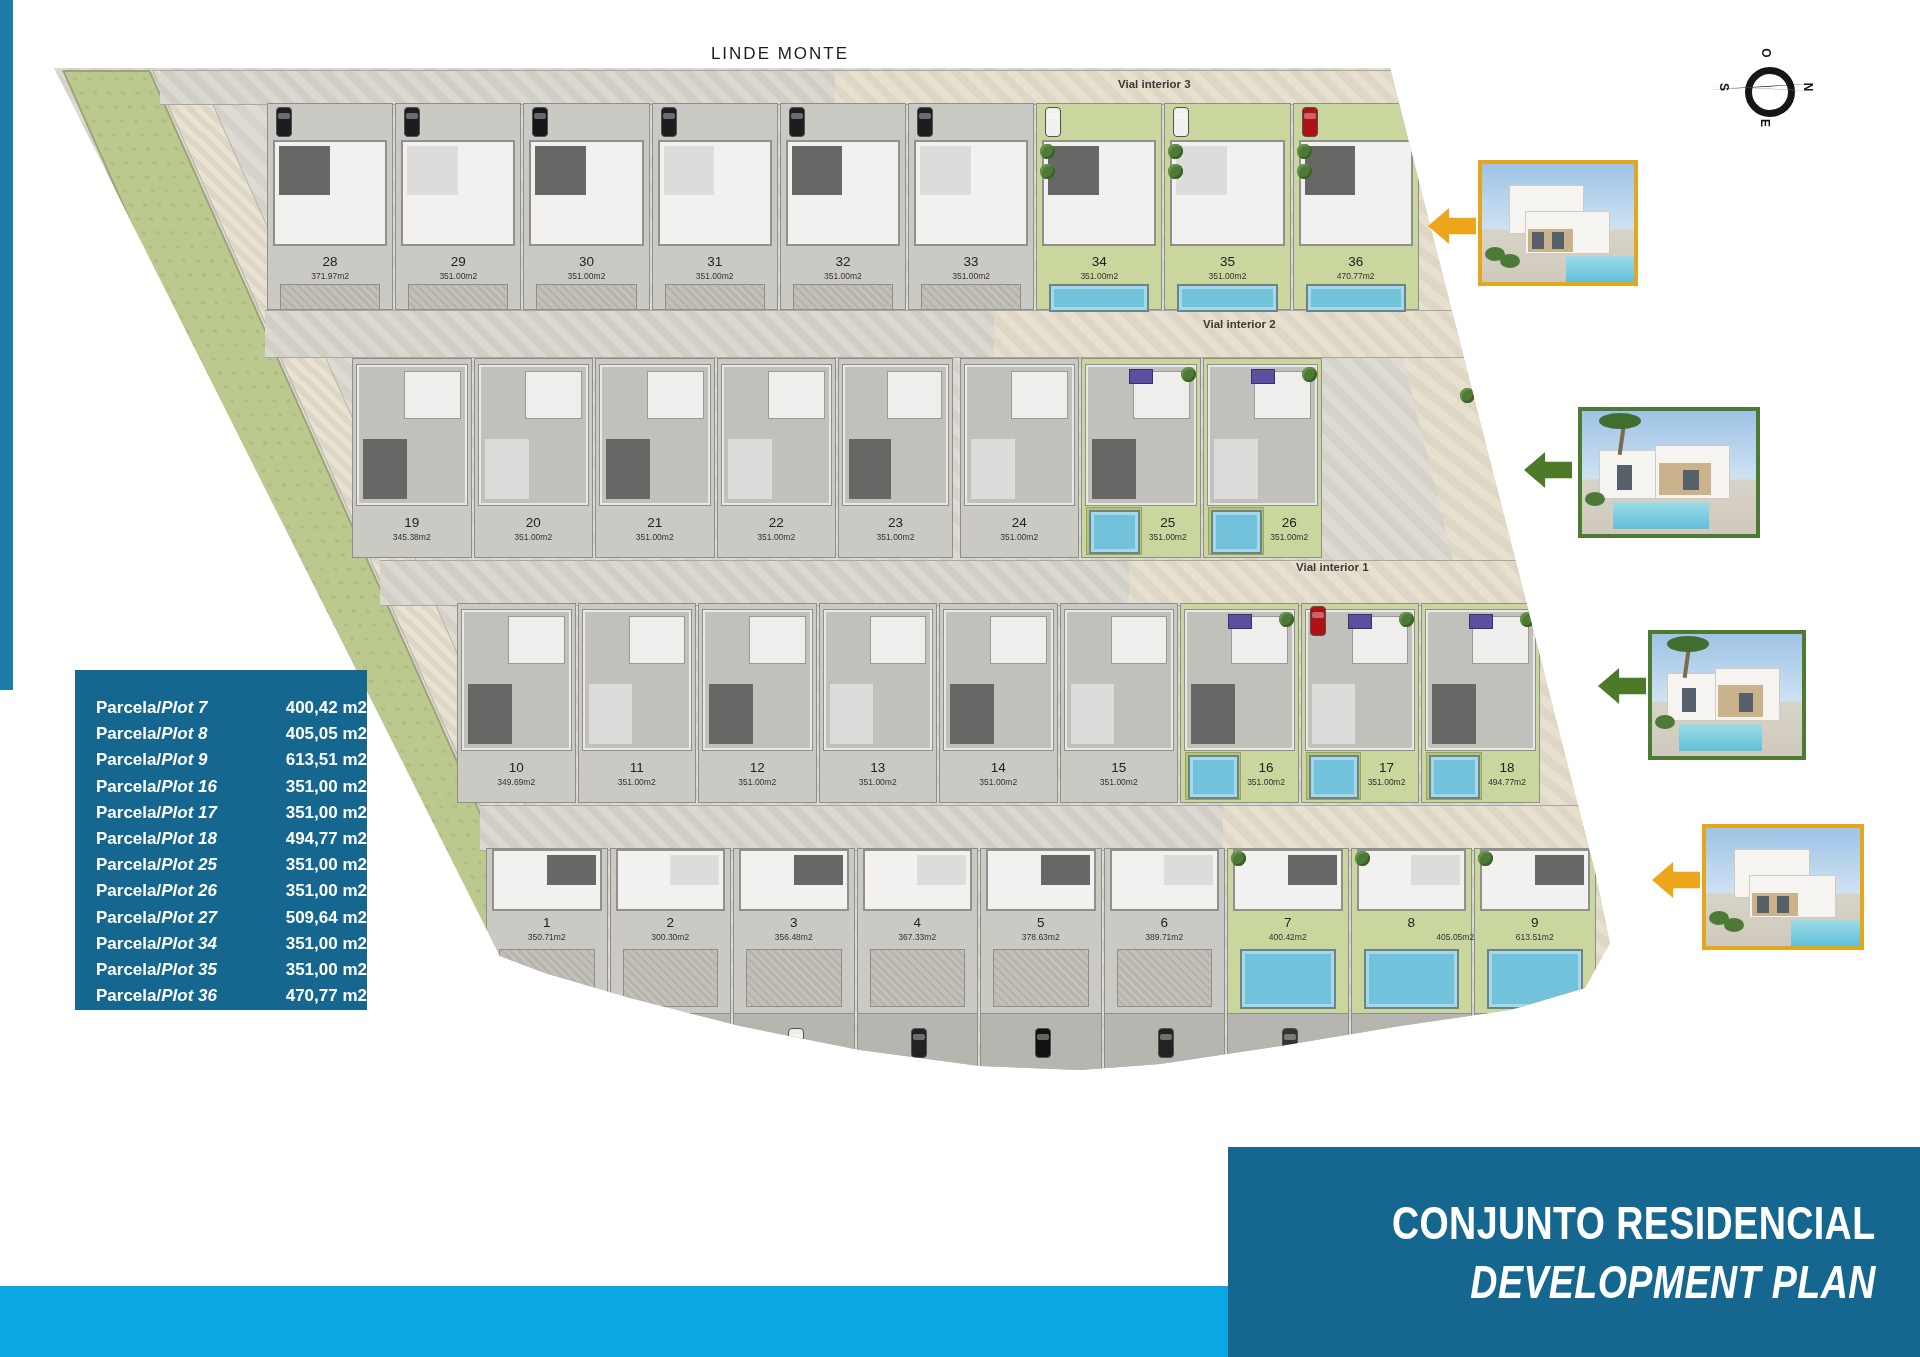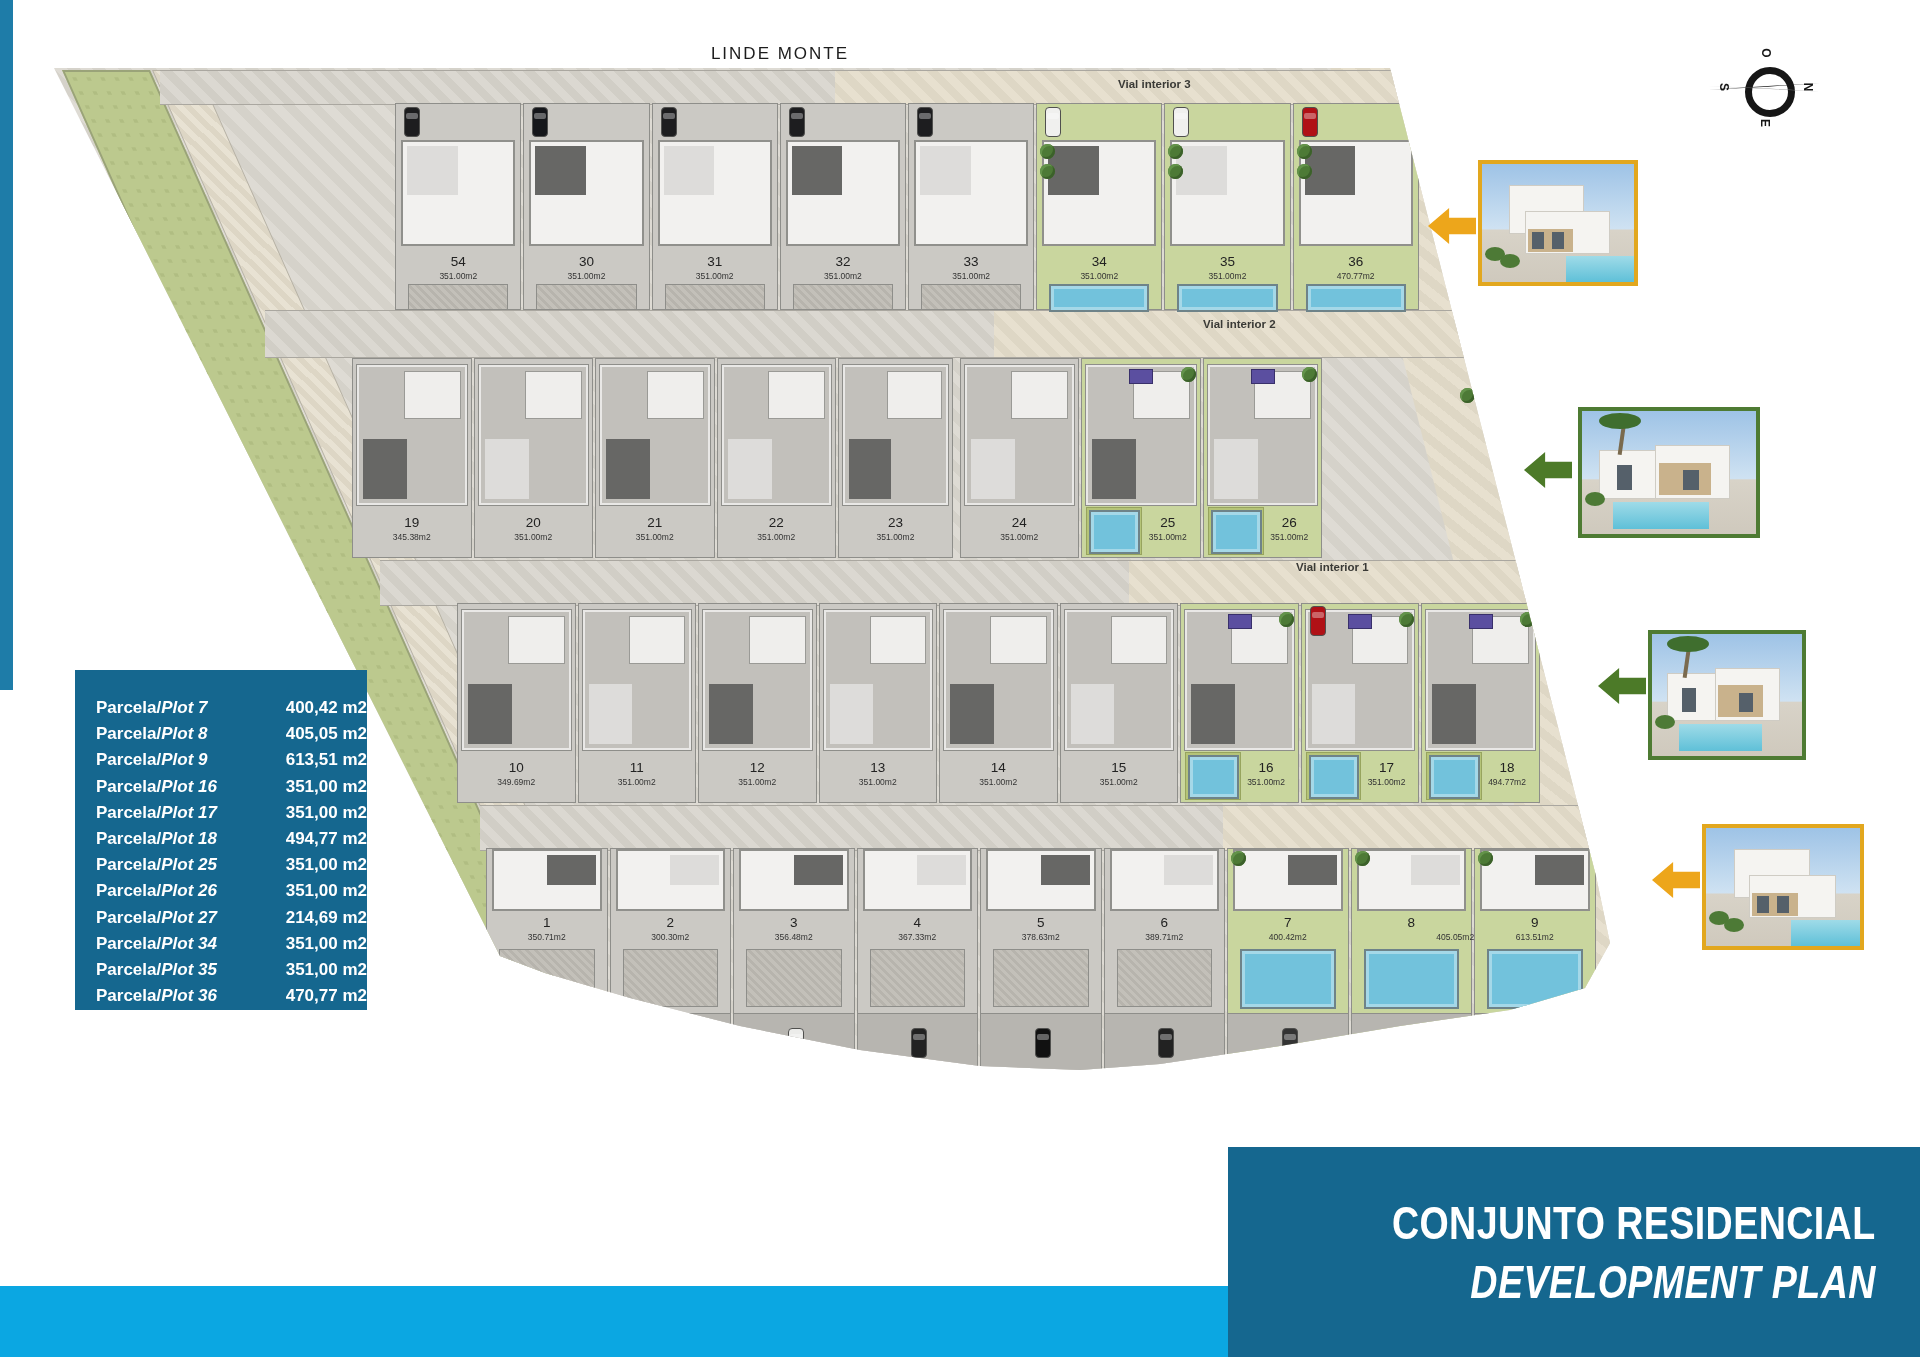--- a/index.html
+++ b/index.html
@@ -128,25 +128,34 @@
 
   <span class="road-label" style="left:1078px;top:20px;">Vial interior 3</span>
   <span class="road-label" style="left:1163px;top:260px;">Vial interior 2</span>
   <span class="road-label" style="left:1256px;top:503px;">Vial interior 1</span>
 
   <div class="tree" style="left:1365px;top:45px;"></div>
   <div class="tree" style="left:1420px;top:330px;"></div>
   <div class="tree" style="left:1520px;top:600px;"></div>
   <div class="tree" style="left:1475px;top:830px;"></div>
 <div class="plot-row" style="top: 45px; height: 207px;">
+      <div class="cell" style="left: 227px; width: 126.2px; height: 207px;">
+        <div class="house" style="left: 5px; right: 5px; top: 36px; height: 106px;">
+          <div class="roofpatch" style="left: 4px; top: 4px; width: 46%; height: 48%;"></div>
+        </div>
+        <div class="num" style="top: 150px;">28</div>
+        <div class="area" style="top: 167px;">371.97m2</div>
+        <div class="gravel" style="left: 12px; right: 12px; top: 180px; height: 24px;"></div>
+        <div class="car" style="left: 8px; top: 3px; background: rgb(29, 29, 31);"></div>
+      </div>
       <div class="cell" style="left: 355.2px; width: 126.2px; height: 207px;">
         <div class="house" style="left: 5px; right: 5px; top: 36px; height: 106px;">
           <div class="roofpatch light" style="left: 4px; top: 4px; width: 46%; height: 48%;"></div>
         </div>
-        <div class="num" style="top: 150px;">54</div>
+        <div class="num" style="top: 150px;">29</div>
         <div class="area" style="top: 167px;">351.00m2</div>
         <div class="gravel" style="left: 12px; right: 12px; top: 180px; height: 24px;"></div>
         <div class="car" style="left: 8px; top: 3px; background: rgb(29, 29, 31);"></div>
       </div>
       <div class="cell" style="left: 483.4px; width: 126.2px; height: 207px;">
         <div class="house" style="left: 5px; right: 5px; top: 36px; height: 106px;">
           <div class="roofpatch" style="left: 4px; top: 4px; width: 46%; height: 48%;"></div>
         </div>
         <div class="num" style="top: 150px;">30</div>
         <div class="area" style="top: 167px;">351.00m2</div>
@@ -519,21 +528,21 @@
     <div class="legend-row">
       <span class="legend-label"><span>Parcela/</span><span class="it">Plot 25</span></span>
       <span class="legend-area">351,00 m2</span>
     </div>
     <div class="legend-row">
       <span class="legend-label"><span>Parcela/</span><span class="it">Plot 26</span></span>
       <span class="legend-area">351,00 m2</span>
     </div>
     <div class="legend-row">
       <span class="legend-label"><span>Parcela/</span><span class="it">Plot 27</span></span>
-      <span class="legend-area">214,69 m2</span>
+      <span class="legend-area">509,64 m2</span>
     </div>
     <div class="legend-row">
       <span class="legend-label"><span>Parcela/</span><span class="it">Plot 34</span></span>
       <span class="legend-area">351,00 m2</span>
     </div>
     <div class="legend-row">
       <span class="legend-label"><span>Parcela/</span><span class="it">Plot 35</span></span>
       <span class="legend-area">351,00 m2</span>
     </div>
     <div class="legend-row">

